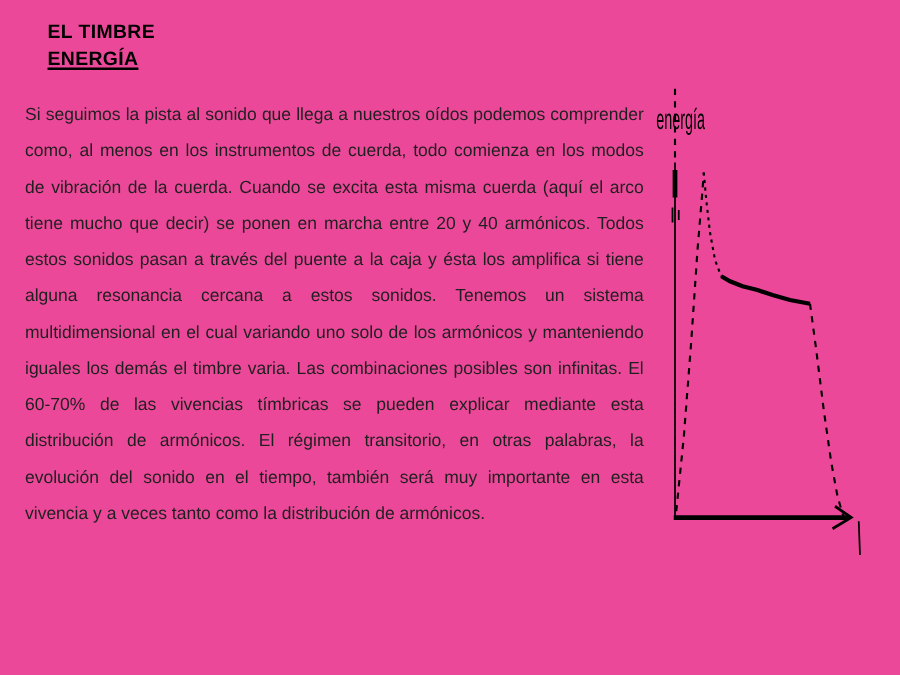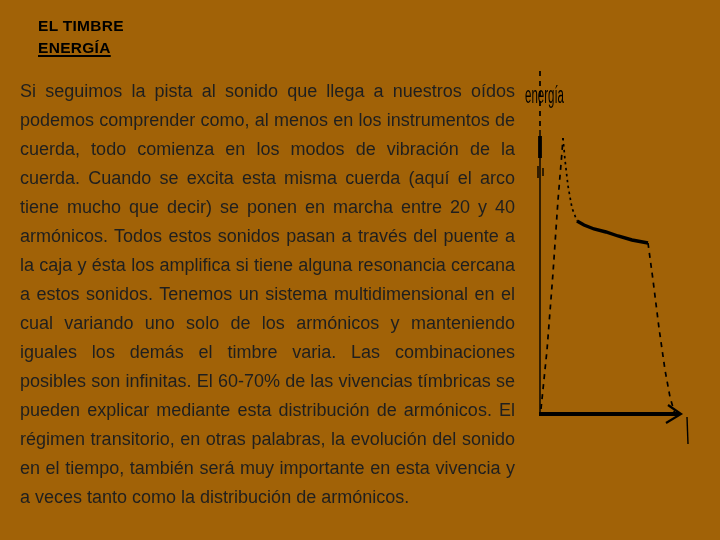--- a/index.html
+++ b/index.html
@@ -1,40 +1,40 @@
 <!DOCTYPE html>
 <html><head>
 <meta charset="utf-8">
 <style>
   html,body{margin:0;padding:0;}
   .slide{
     position:relative;
     width:720px;height:540px;
-    background:#a16207;
+    background:#ec4899;
     overflow:hidden;
     font-family:"Liberation Sans", sans-serif;
   }
   .title-block{
     position:absolute;left:38px;top:16px;
     color:#000;
   }
   .title-line{
     font-size:15.5px;font-weight:bold;
     line-height:19px;letter-spacing:.3px;
     margin:0;
   }
   .title-line.underlined{
     margin-top:3px;
     text-decoration:underline;
     text-decoration-thickness:2px;
     text-underline-offset:2px;
   }
   .body-text{
     position:absolute;left:20px;top:77px;width:495px;
-    font-size:18px;line-height:29px;
+    font-size:14px;line-height:29px;
     color:#1f1f1f;
     text-align:justify;
   }
   .chart{
     position:absolute;left:520px;top:60px;width:186px;height:402px;
   }
   .chart svg{position:absolute;left:0;top:0;}
   .y-axis-label{
     position:absolute;left:5px;top:22px;
     font-size:23px;color:#000;

